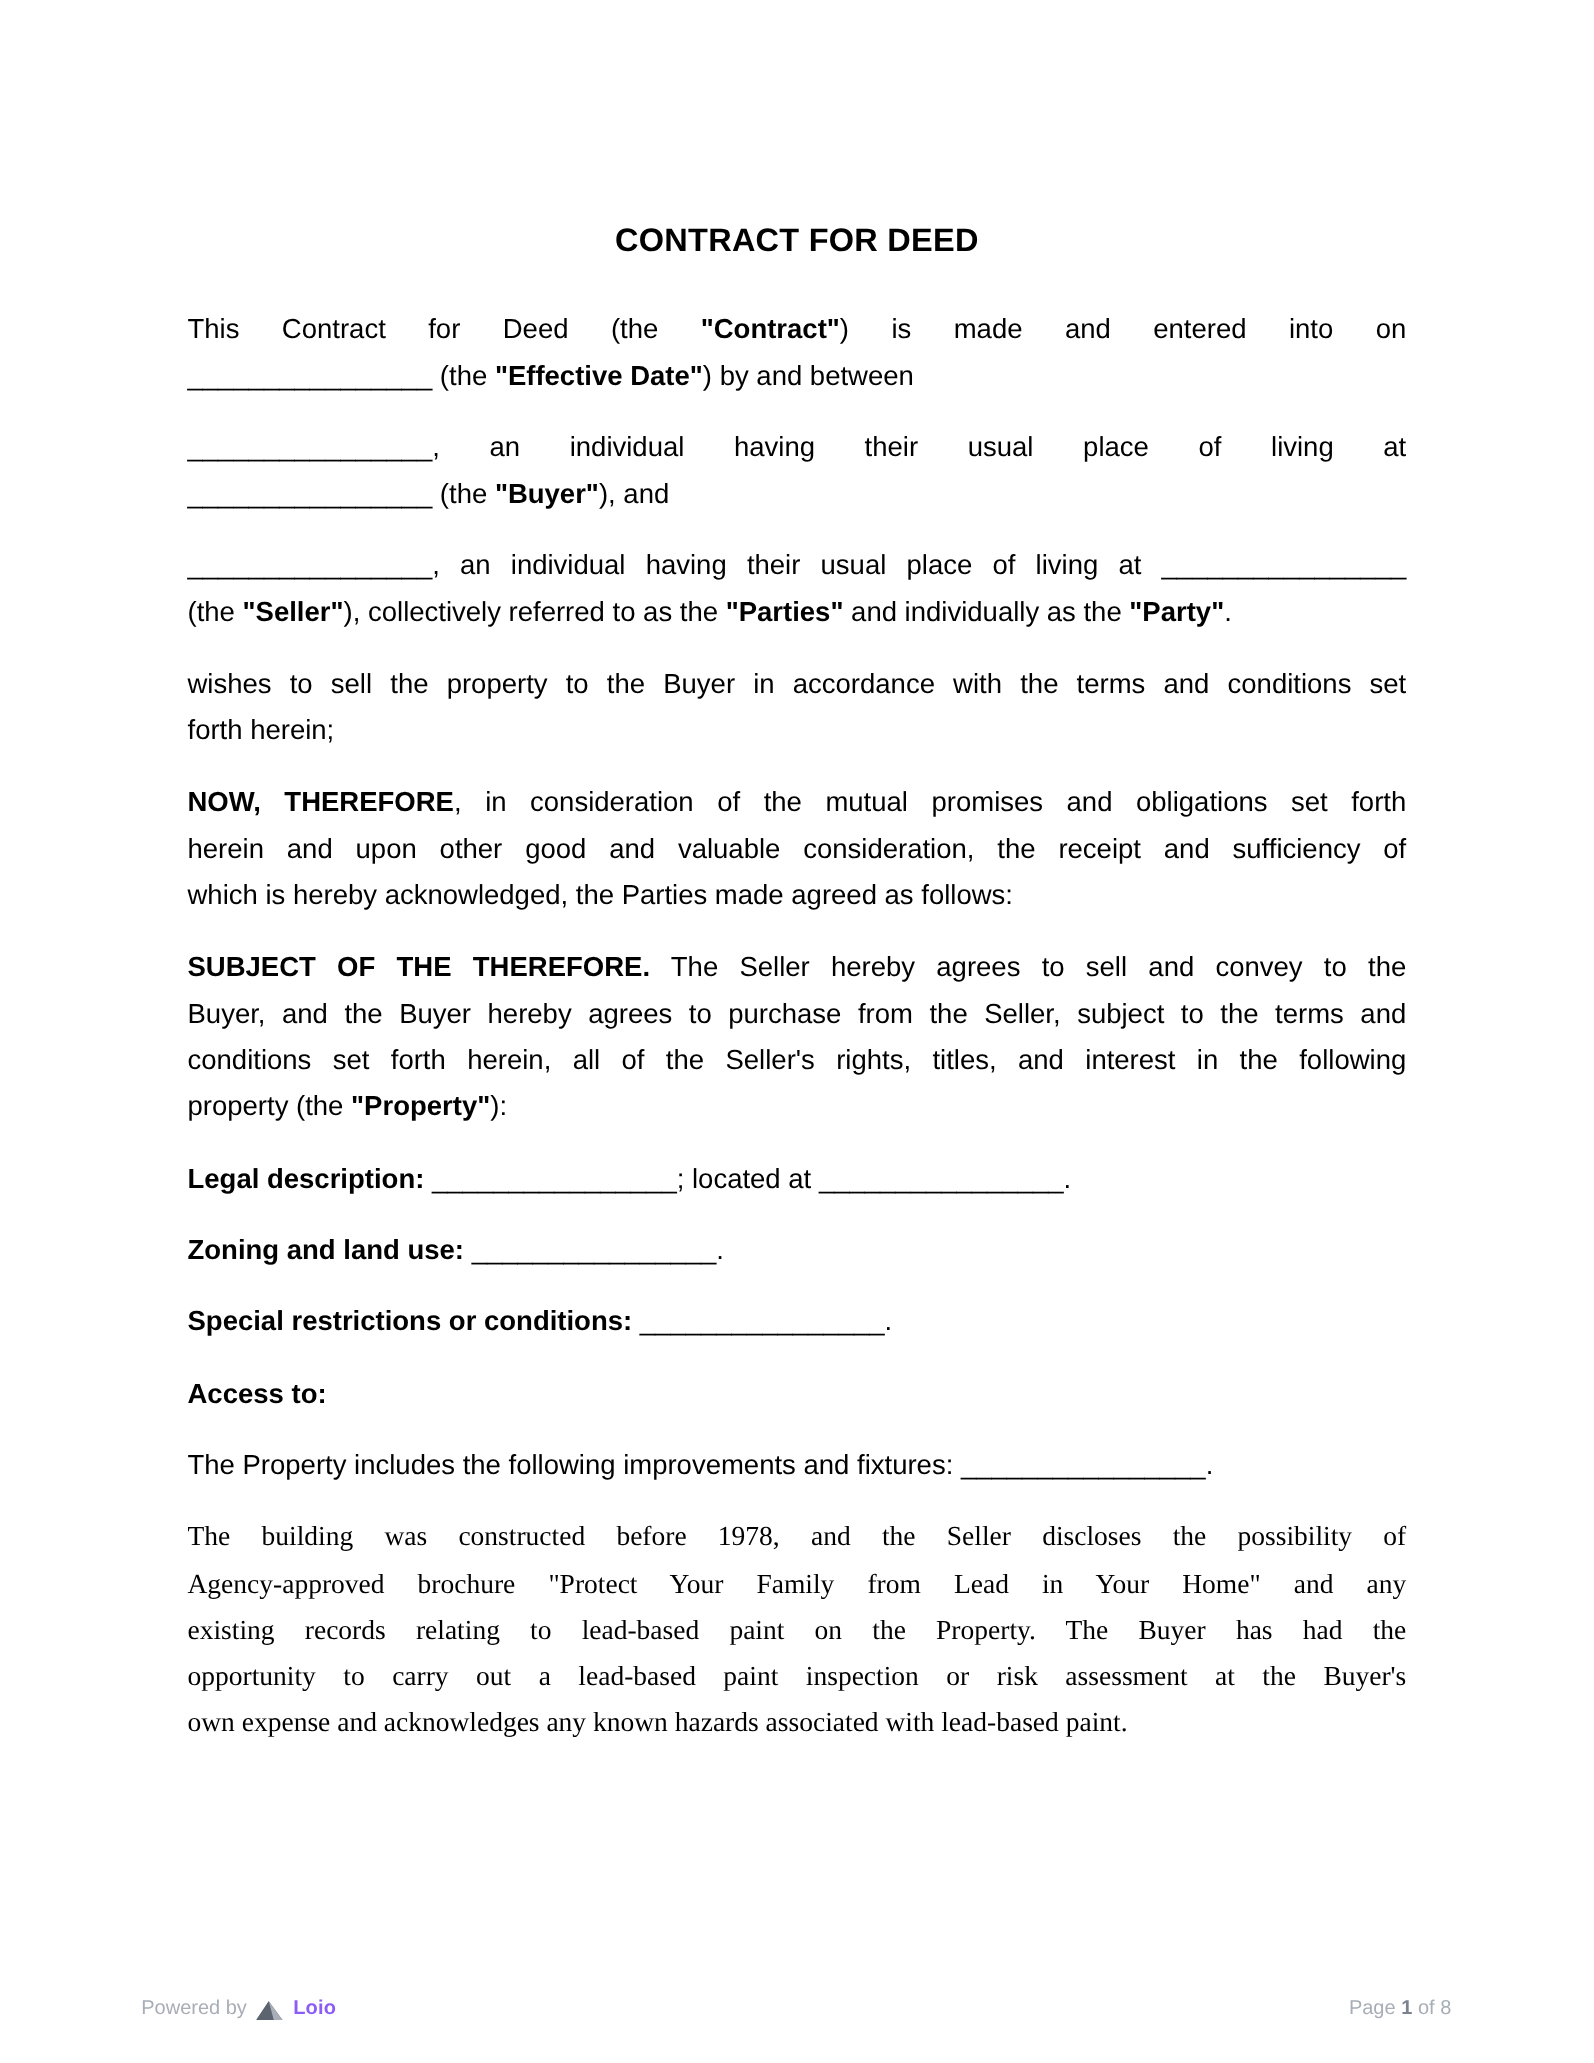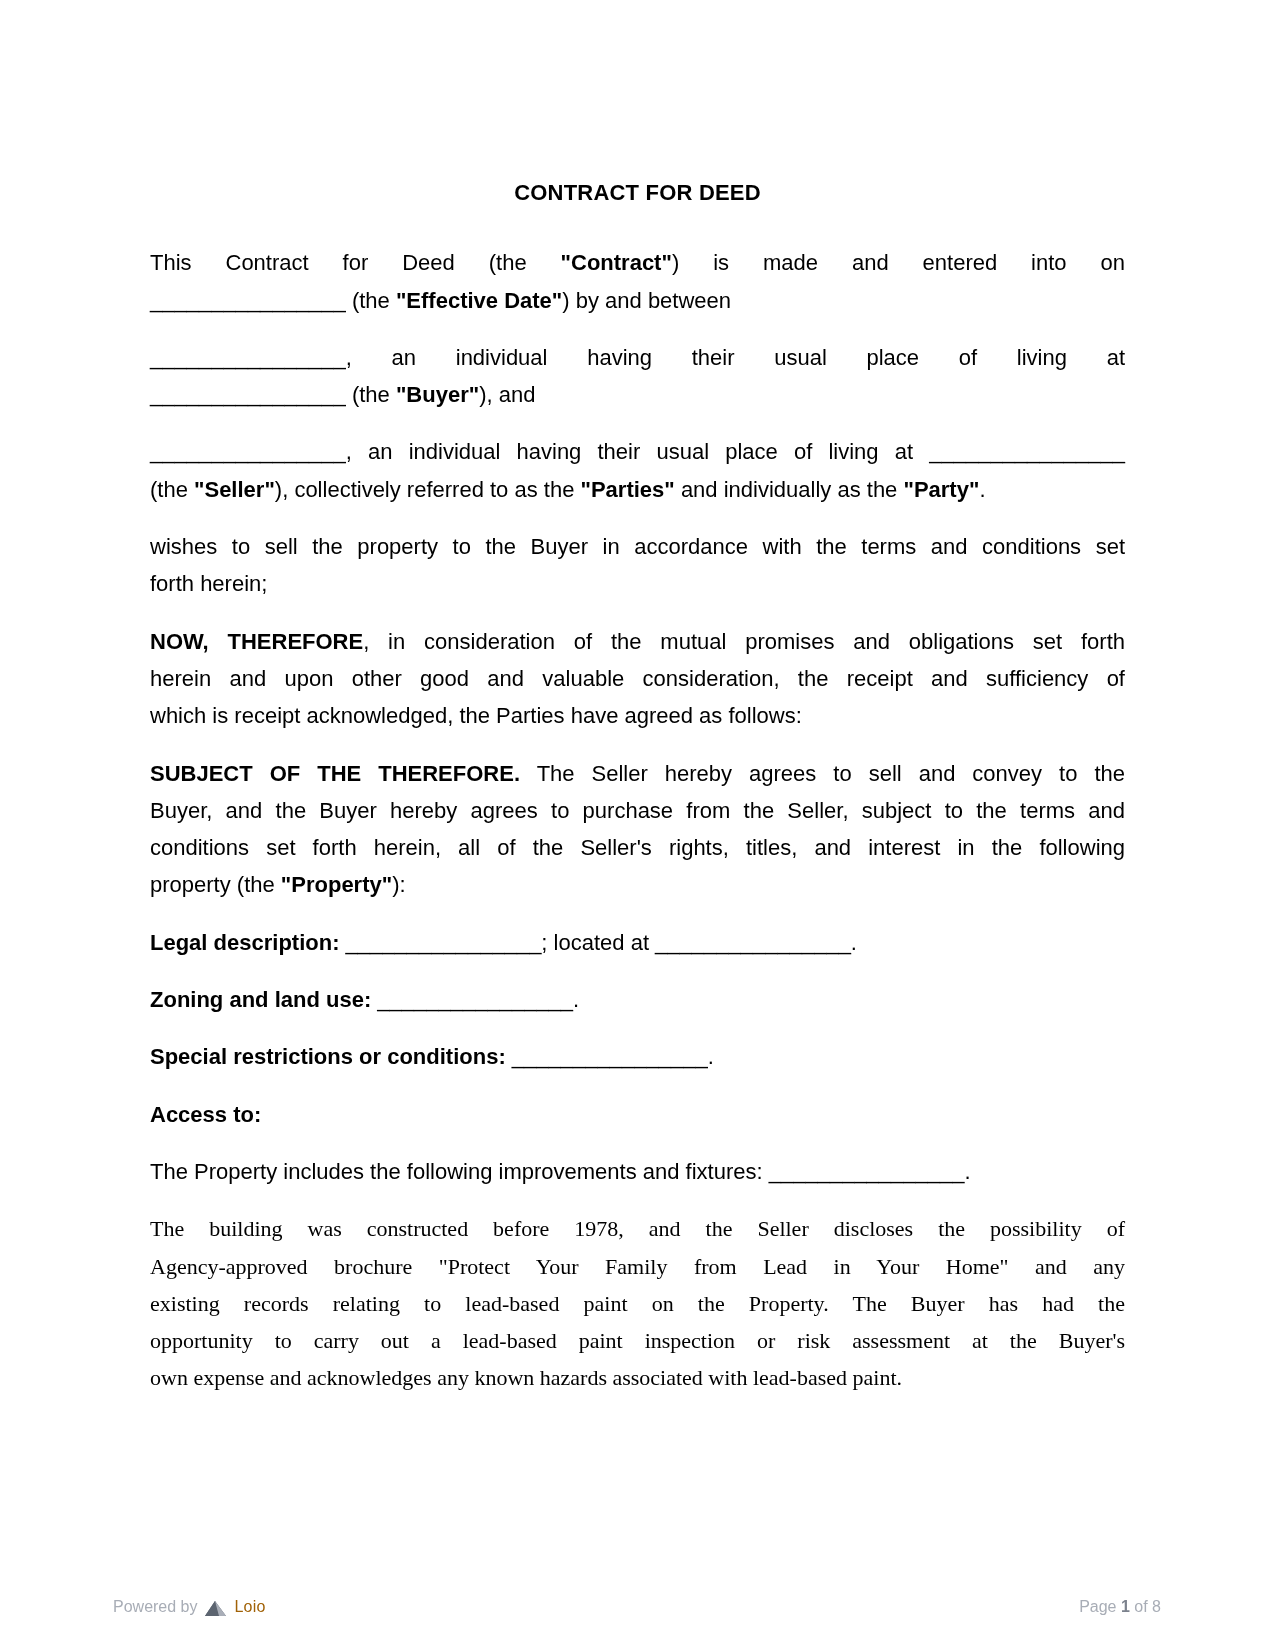--- a/index.html
+++ b/index.html
@@ -16,21 +16,21 @@
     position: absolute;
     left: 150px;
     top: 174px;
     width: 975px;
     font-size: 22px;
     line-height: 37.3px;
   }
   .title {
     text-align: center;
     font-weight: bold;
-    font-size: 22px;
+    font-size: 26px;
     margin-bottom: 33px;
     letter-spacing: 0.2px;
   }
   .para { margin-bottom: 20px; }
   .para:last-child { margin-bottom: 4px; font-family: Liberation Serif, serif; }
   .line.stretch { text-align: justify; text-align-last: justify; }
   .line.natural { text-align: left; text-align-last: left; }
   .b { font-weight: bold; }
   .footer {
     position: absolute;
@@ -38,21 +38,21 @@
     right: 114px;
     top: 1597px;
     display: flex;
     justify-content: space-between;
     align-items: center;
     font-size: 16px;
     line-height: 20px;
     color: #a8adb6;
   }
   .footer-left { display: flex; align-items: flex-end; gap: 7px; }
-  .brand { font-weight: normal; color: #a16207; letter-spacing: 0.2px; }
+  .brand { font-weight: bold; color: #8b5cf6; letter-spacing: 0.2px; }
   .logo { display: inline-block; width: 23px; height: 17px; }
   .pagenum .num { font-weight: bold; color: #7c828d; }
 </style>
 </head>
 <body>
 
 <div class="doc">
   <div class="title">CONTRACT FOR DEED</div>
   <div>
       <div class="para">
@@ -67,21 +67,21 @@
         <div class="line stretch"><span>________________, an individual having their usual place of living at ________________</span></div>
         <div class="line natural"><span>(the </span><span class="b">"Seller"</span><span>), collectively referred to as the </span><span class="b">"Parties"</span><span> and individually as the </span><span class="b">"Party"</span><span>.</span></div>
       </div>
       <div class="para">
         <div class="line stretch"><span>wishes to sell the property to the Buyer in accordance with the terms and conditions set</span></div>
         <div class="line natural"><span>forth herein;</span></div>
       </div>
       <div class="para">
         <div class="line stretch"><span class="b">NOW, THEREFORE</span><span>, in consideration of the mutual promises and obligations set forth</span></div>
         <div class="line stretch"><span>herein and upon other good and valuable consideration, the receipt and sufficiency of</span></div>
-        <div class="line natural"><span>which is receipt acknowledged, the Parties have agreed as follows:</span></div>
+        <div class="line natural"><span>which is hereby acknowledged, the Parties made agreed as follows:</span></div>
       </div>
       <div class="para">
         <div class="line stretch"><span class="b">SUBJECT OF THE THEREFORE.</span><span> The Seller hereby agrees to sell and convey to the</span></div>
         <div class="line stretch"><span>Buyer, and the Buyer hereby agrees to purchase from the Seller, subject to the terms and</span></div>
         <div class="line stretch"><span>conditions set forth herein, all of the Seller's rights, titles, and interest in the following</span></div>
         <div class="line natural"><span>property (the </span><span class="b">"Property"</span><span>):</span></div>
       </div>
       <div class="para">
         <div class="line natural"><span class="b">Legal description:</span><span> ________________; located at ________________.</span></div>
       </div>

